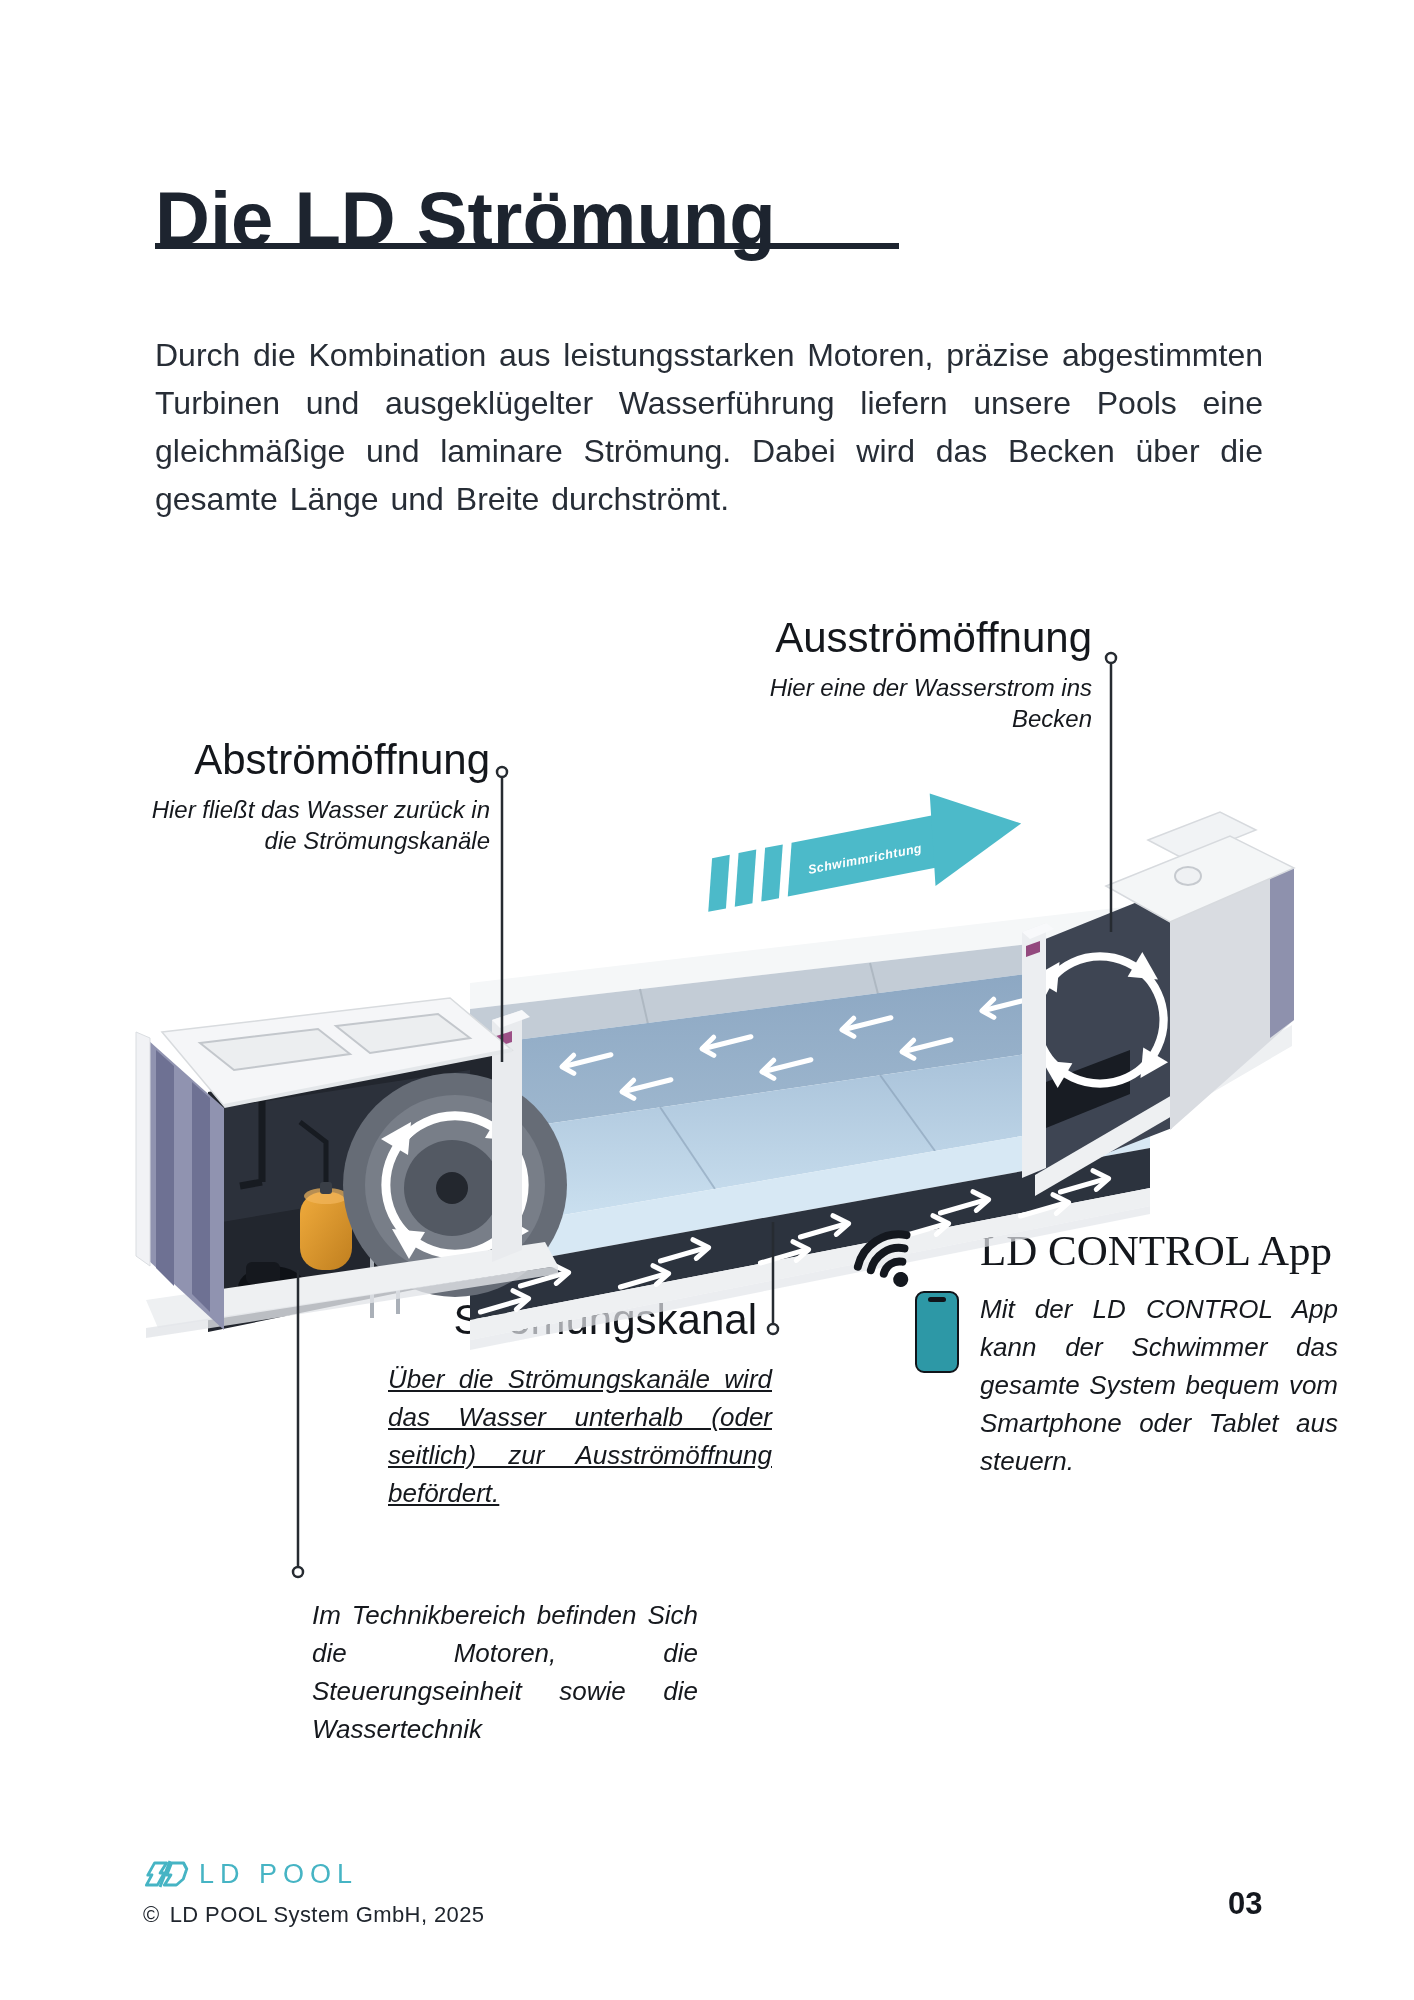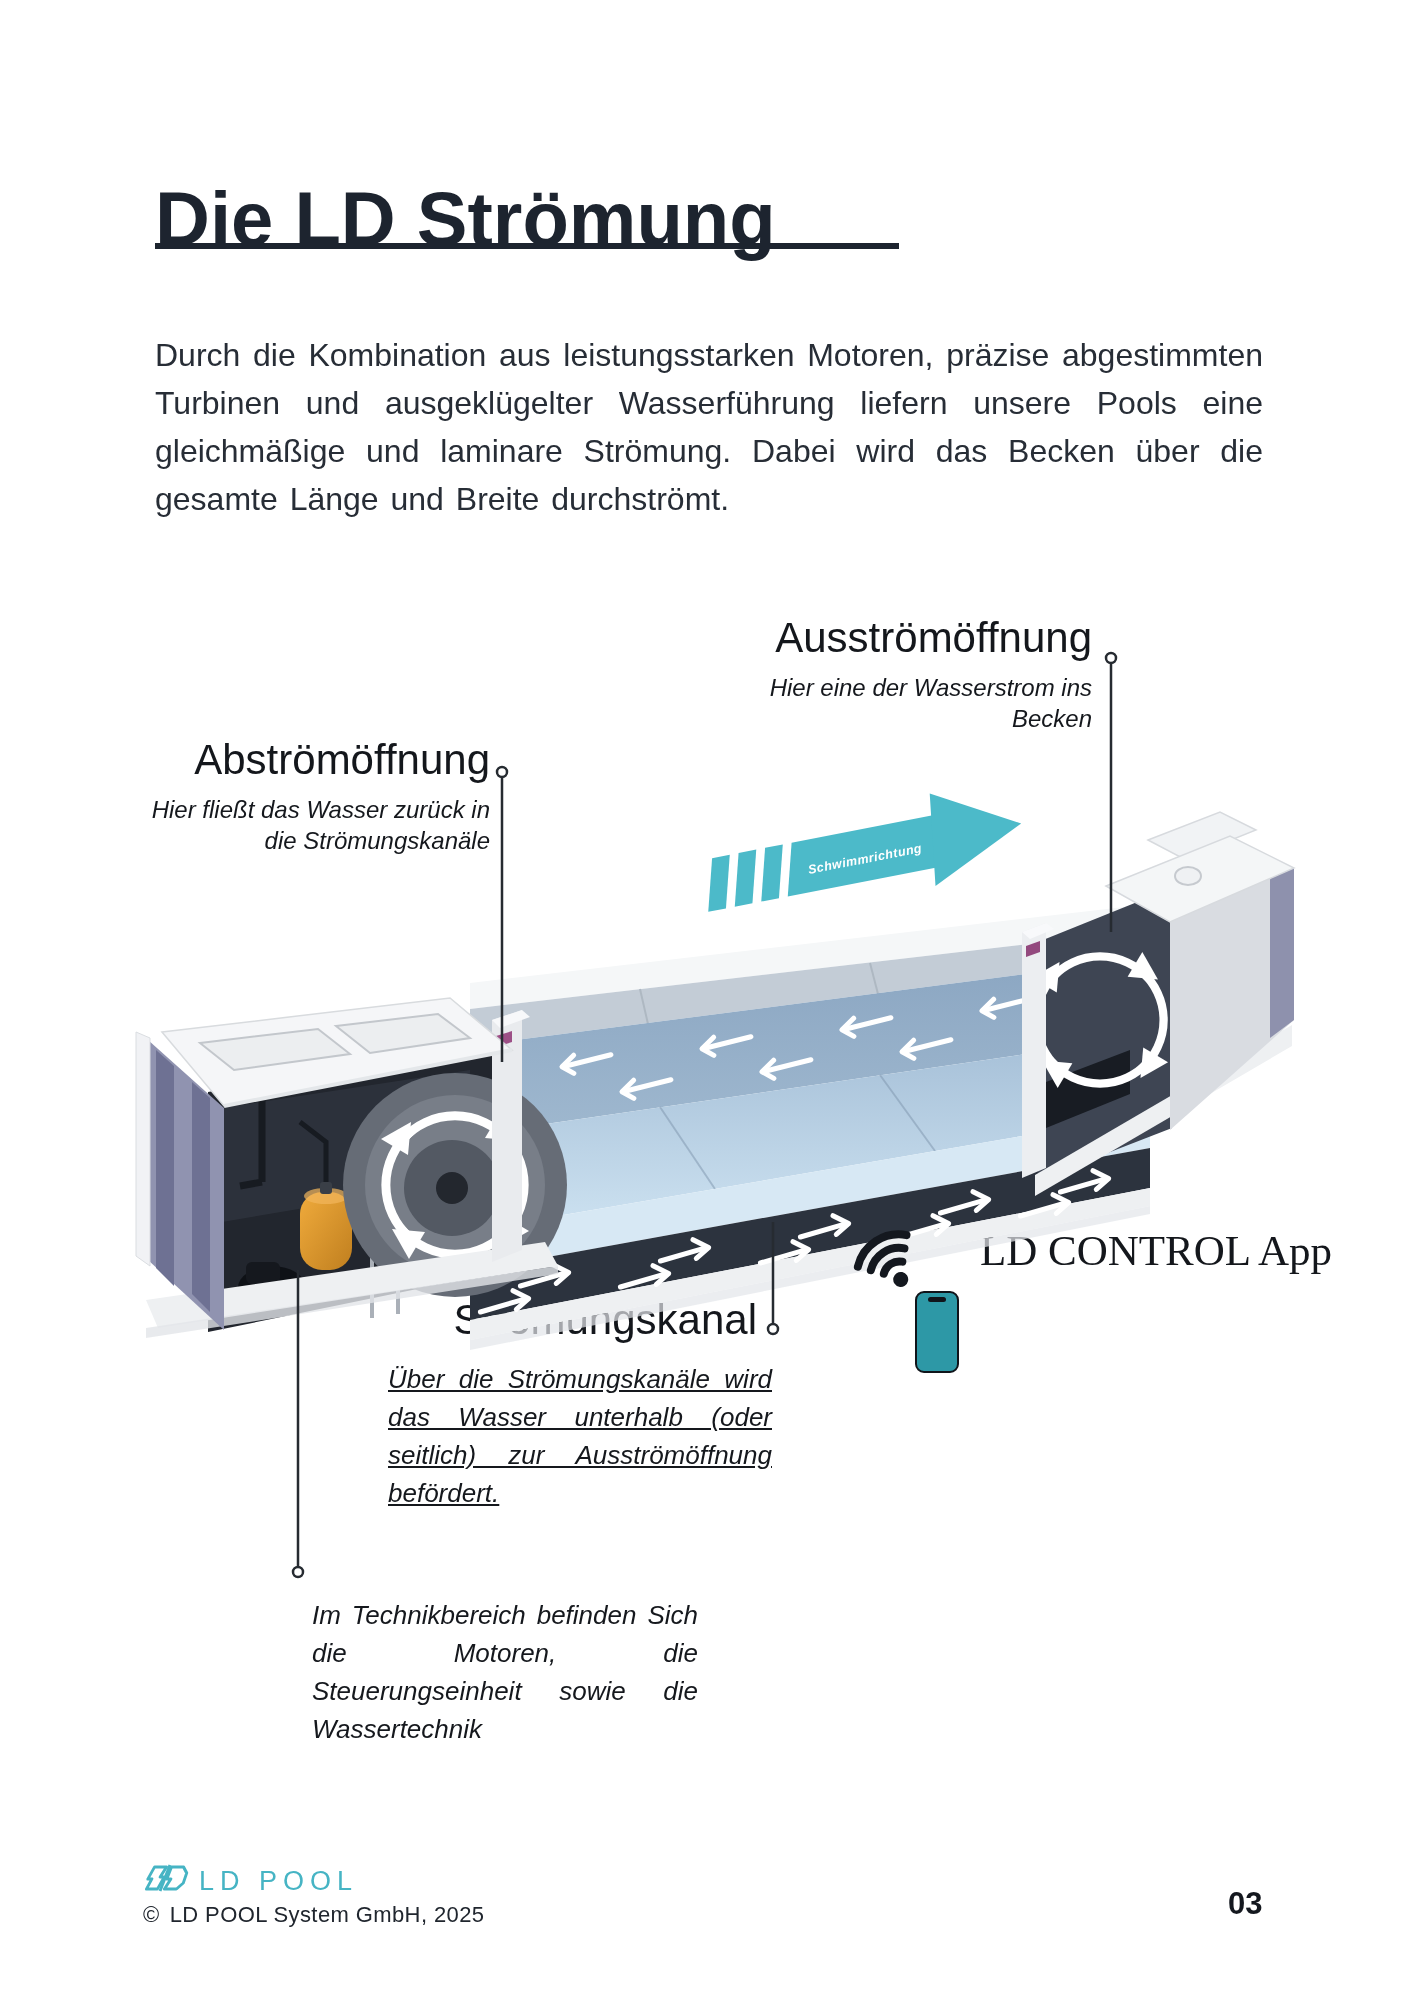--- a/index.html
+++ b/index.html
@@ -19,21 +19,21 @@
   .co-ret{right:924px;top:736px;width:560px;}
   .co-ret .callout-desc{margin-top:10px;margin-left:auto;width:352px;}
   .co-chan-title{right:657px;top:1296px;}
   .co-chan-desc{left:388px;top:1360px;width:384px;text-decoration:underline;}
   .co-tech-title{left:308px;top:1536px;}
   .co-tech-desc{left:312px;top:1596px;width:386px;}
   .co-app-title{left:980px;top:1226px;font-size:43px;font-family:Liberation Serif, serif;}
   .co-app-desc{left:980px;top:1290px;width:358px;}
   .fig{left:0;top:480px;width:1414px;height:1200px;}
   .brand-row{left:143px;top:1858px;display:flex;align-items:center;gap:8px;}
-  .brand-text{font-size:27px;letter-spacing:6px;color:#46b4c4;font-weight:500;margin-top:8px;}
+  .brand-text{font-size:27px;letter-spacing:6px;color:#46b4c4;font-weight:500;}
   .copyright{left:143px;top:1902px;font-size:22px;color:#20262e;letter-spacing:.4px;}
   .copyright .sym{margin-right:10px;}
   .pagenum{left:1228px;top:1886px;font-size:31px;font-weight:700;color:#14181f;}
 </style>
 </head>
 <body>
 
 <div class="page">
 
   <h1 class="abs page-title">Die LD Strömung</h1>
@@ -50,20 +50,21 @@
     <div class="callout-title">Abströmöffnung</div>
     <div class="callout-desc">Hier fließt das Wasser zurück in die Strömungskanäle</div>
   </div>
 
   <div class="abs co-chan-title callout-title right-align">Strömungskanal</div>
   <div class="abs co-chan-desc desc-justify">Über die Strömungskanäle wird das Wasser unterhalb (oder seitlich) zur Ausströmöffnung befördert.</div>
 
   <div class="abs co-tech-desc desc-justify">Im Technikbereich befinden Sich die Motoren, die Steuerungseinheit sowie die Wassertechnik</div>
 
   <div class="abs co-app-title callout-title">LD CONTROL App</div>
+  <div class="abs co-app-desc desc-justify">Mit der LD CONTROL App kann der Schwimmer das gesamte System bequem vom Smartphone oder Tablet aus steuern.</div>
 
   <svg class="abs fig" viewBox="0 0 1414 1200">
     <defs>
       <linearGradient id="gUp" x1="0" y1="0" x2="0" y2="1">
         <stop offset="0" stop-color="#8ba6c2"></stop>
           <stop offset="1" stop-color="#9fb8cf"></stop>
       </linearGradient>
       <linearGradient id="gMid" x1="0" y1="0" x2="0" y2="1">
         <stop offset="0" stop-color="#a5bfd7"></stop>
           <stop offset="1" stop-color="#cde2f1"></stop>

